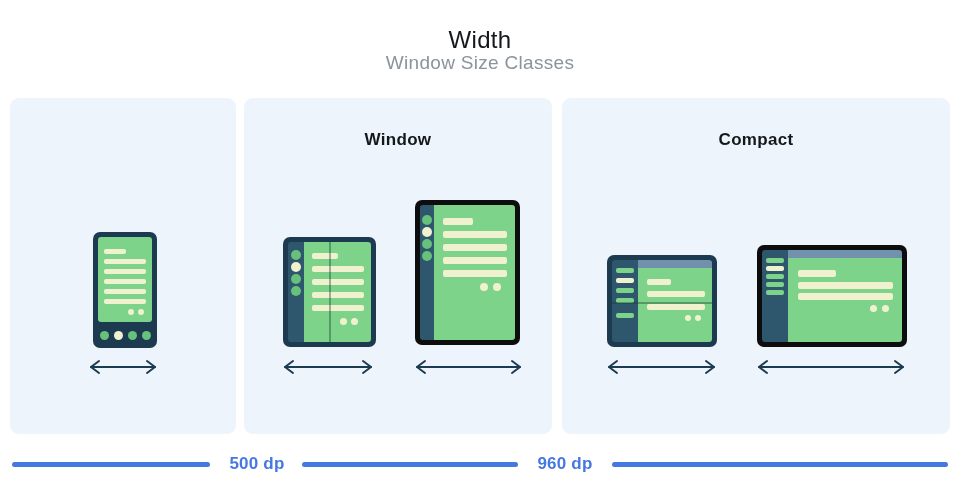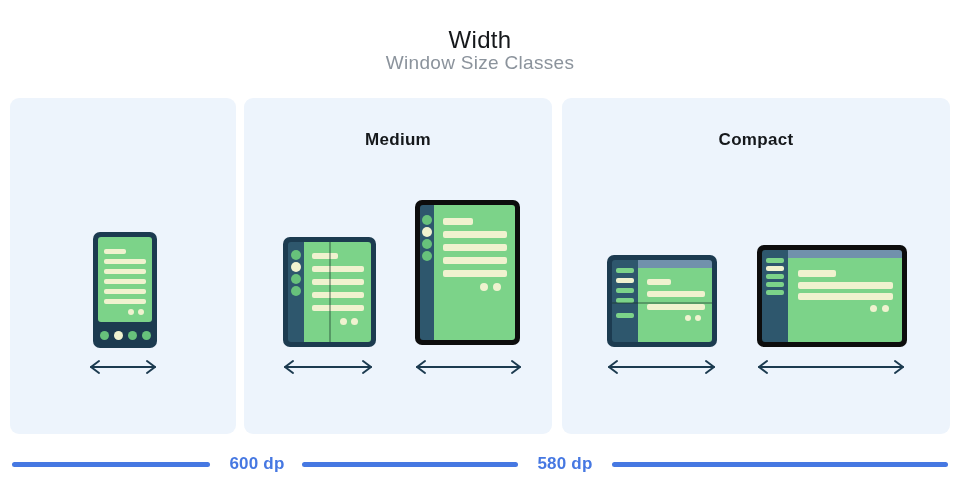--- a/index.html
+++ b/index.html
@@ -138,21 +138,21 @@
     </div>
 
     <svg class="arrow" style="left:77px" width="72" height="16" viewBox="0 0 72 16">
       <path class="astroke" d="M4 8 H68"></path>
       <path class="astroke" d="M12 2 L4 8 L12 14"></path>
       <path class="astroke" d="M60 2 L68 8 L60 14"></path>
     </svg>
   </section>
 
   <section class="panel panel-medium">
-    <h2>Medium</h2>
+    <h2>Window</h2>
 
     <div class="device framed foldable">
       <div class="inner">
         <div class="rail">
           <i class="dot green"></i>
           <i class="dot"></i>
           <i class="dot green"></i>
           <i class="dot green"></i>
         </div>
         <div class="screen">
@@ -263,19 +263,19 @@
     </svg>
     <svg class="arrow" style="left:193px" width="152" height="16" viewBox="0 0 152 16">
       <path class="astroke" d="M4 8 H148"></path>
       <path class="astroke" d="M12 2 L4 8 L12 14"></path>
       <path class="astroke" d="M140 2 L148 8 L140 14"></path>
     </svg>
   </section>
 
   <div>
     <i class="rline" style="left:12px;width:198px"></i>
-    <span class="rlabel" style="left:212px;width:90px">600 dp</span>
+    <span class="rlabel" style="left:212px;width:90px">500 dp</span>
     <i class="rline" style="left:302px;width:216px"></i>
-    <span class="rlabel" style="left:520px;width:90px">580 dp</span>
+    <span class="rlabel" style="left:520px;width:90px">960 dp</span>
     <i class="rline" style="left:612px;width:336px"></i>
   </div>
 
 </div>
 
 </body></html>

